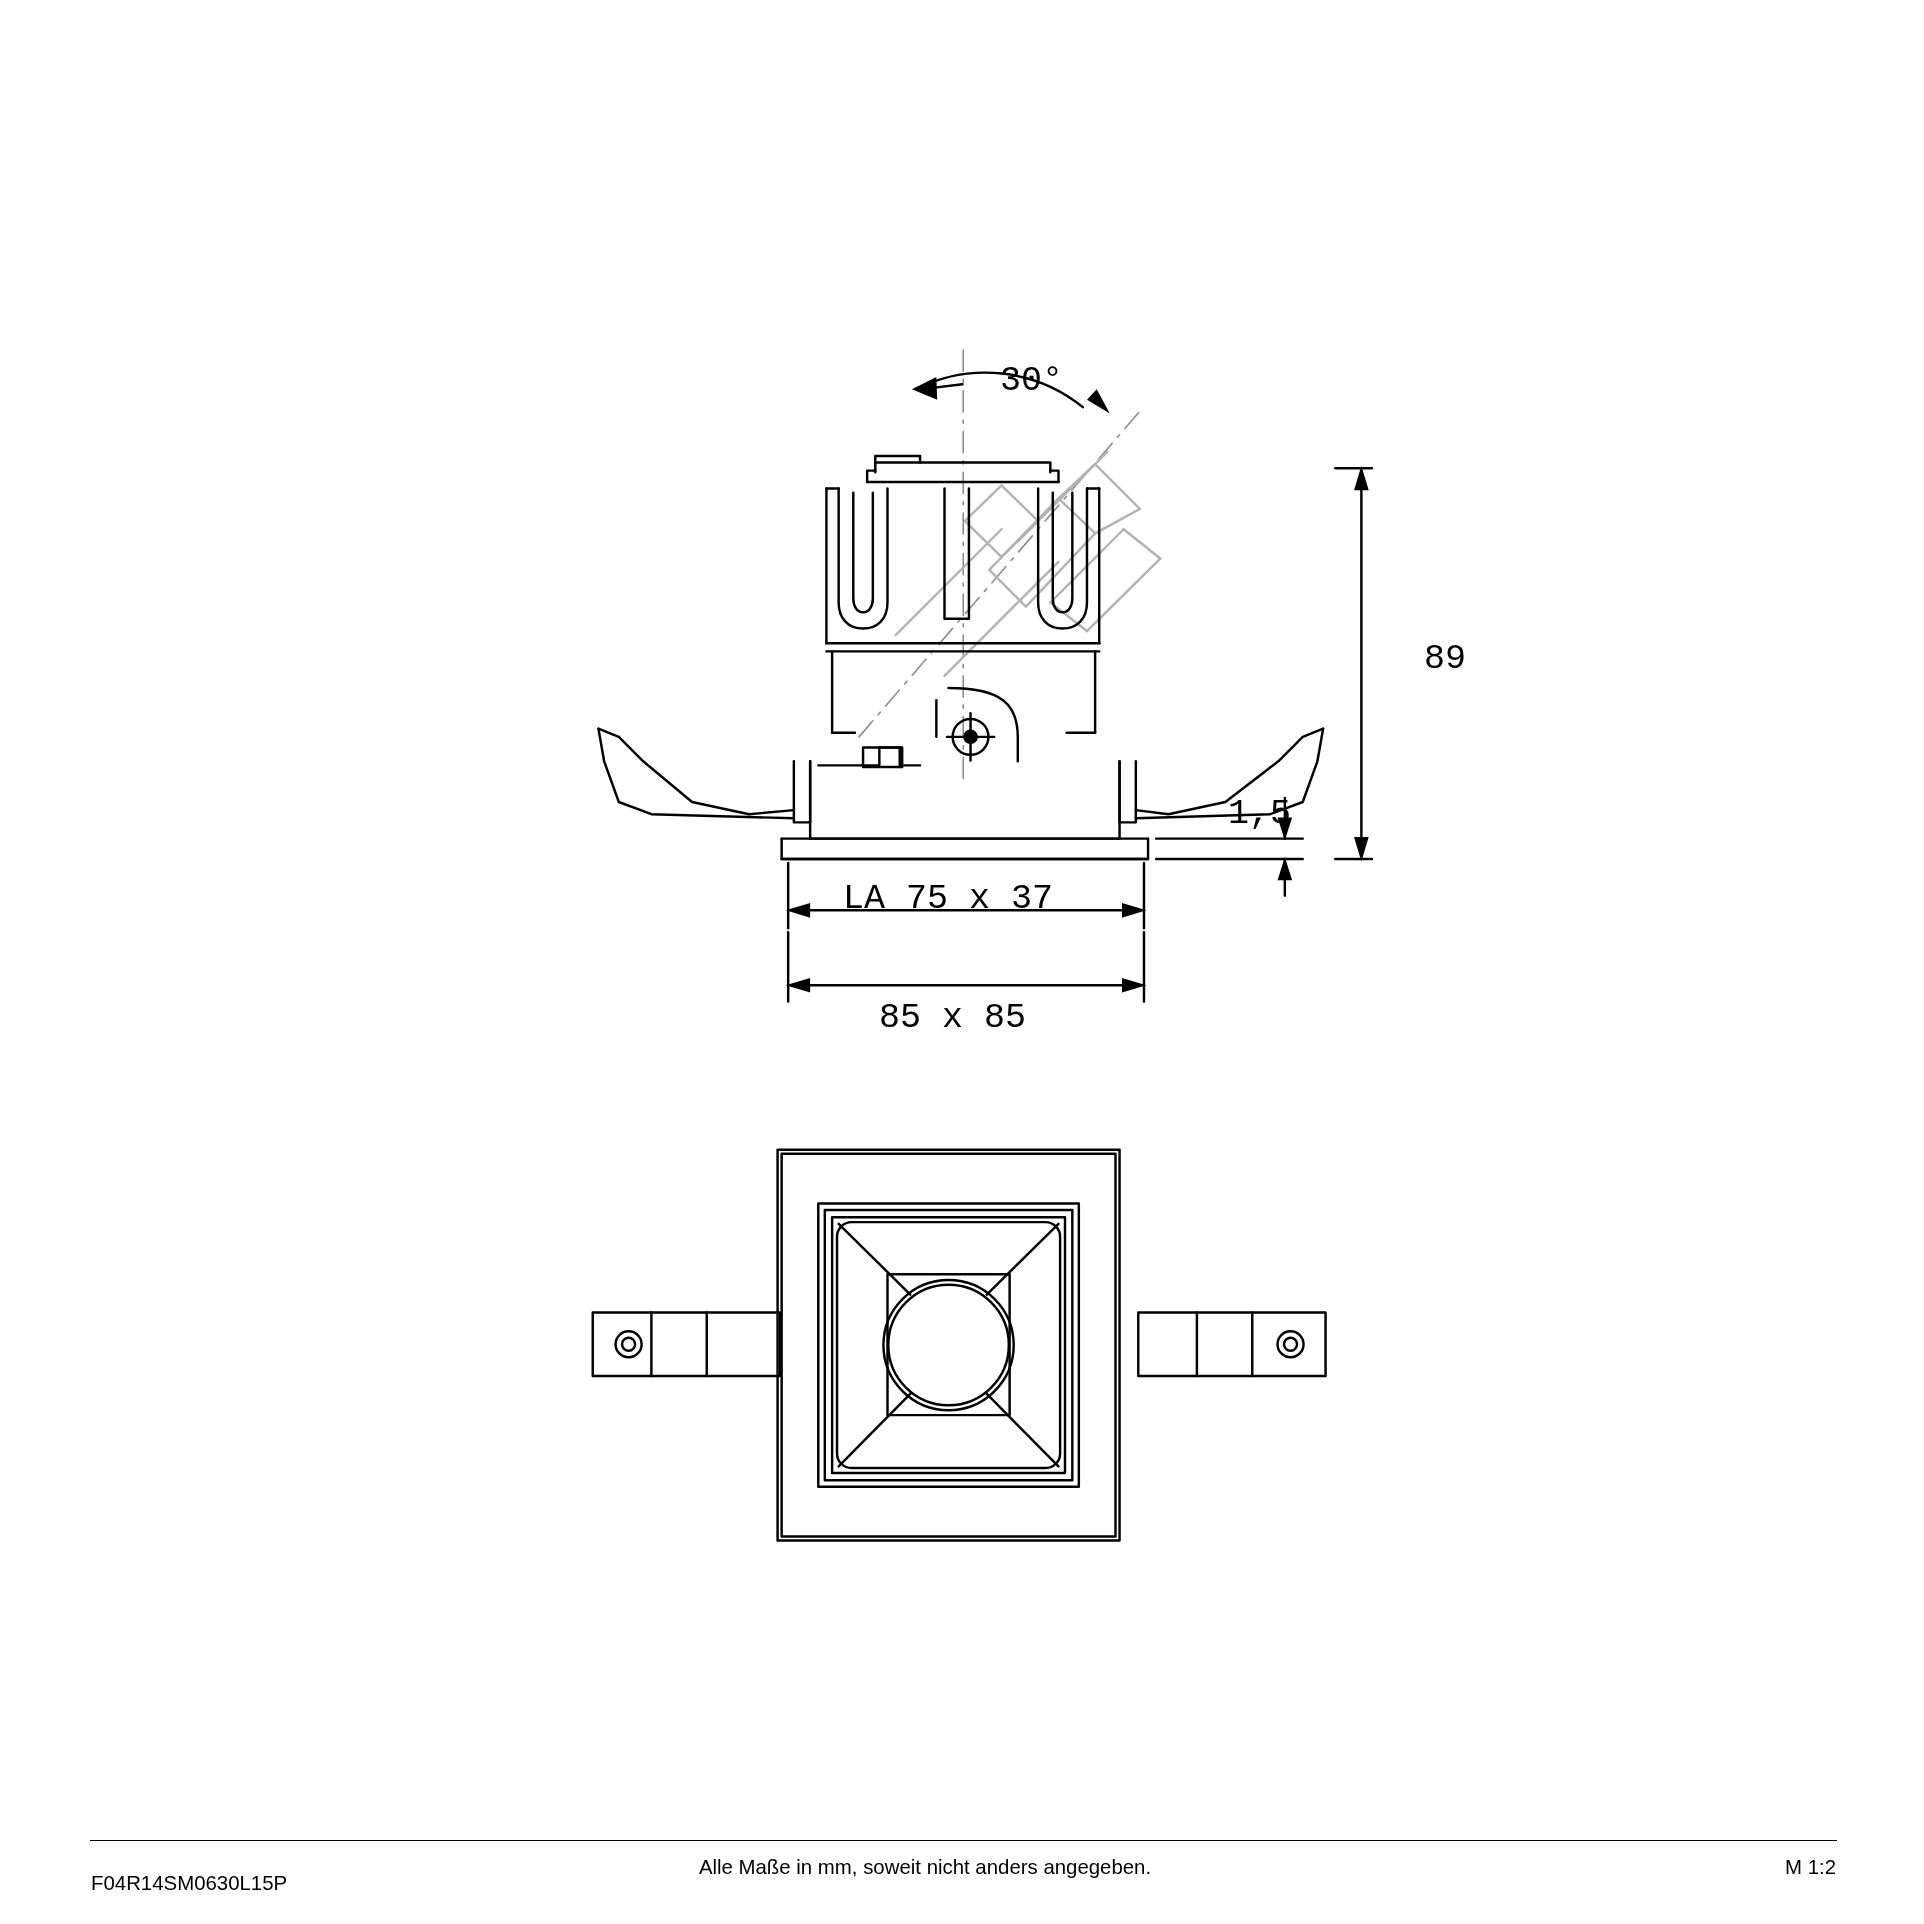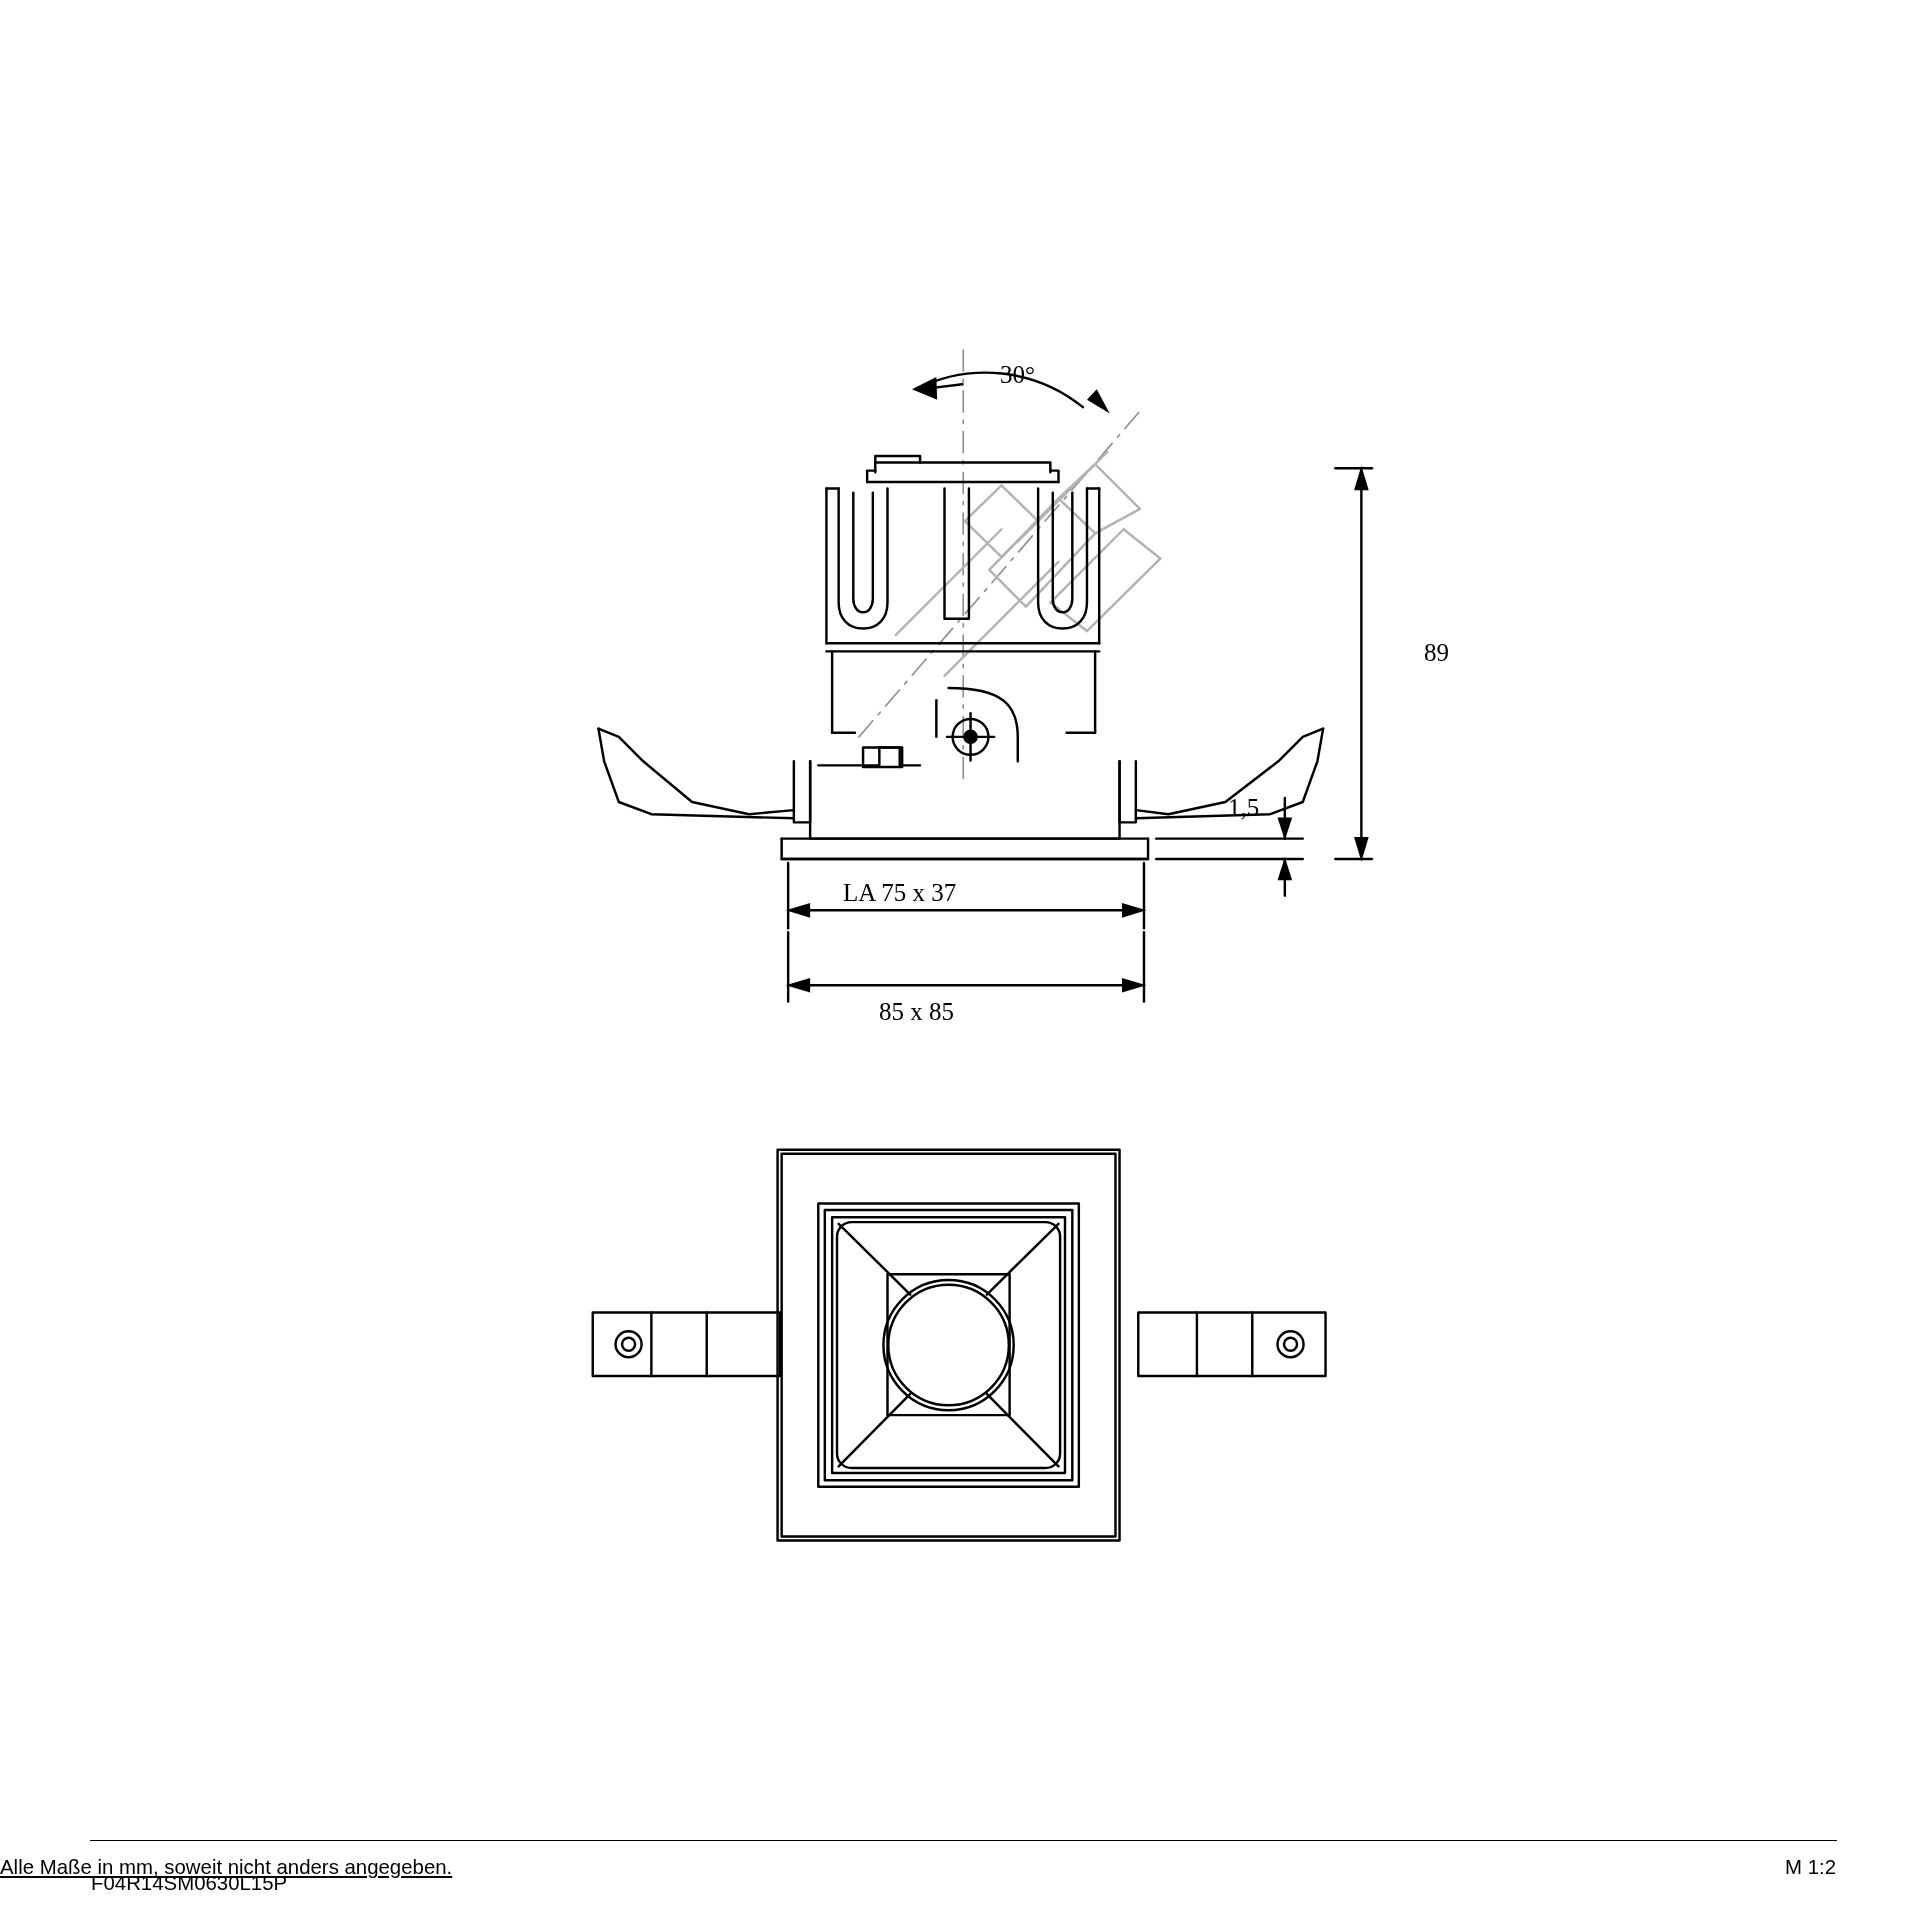--- a/index.html
+++ b/index.html
@@ -49,37 +49,37 @@
     font-size: 20.4px;
     letter-spacing: 0px;
     white-space: nowrap;
     margin-top: 16px;
   }
   .footer-center {
     position: absolute;
     left: 0;
     top: 16.3px;
     width: 1850px;
+    text-align: center;
     font-size: 20.4px;
     white-space: nowrap;
-    text-decoration: underline;
   }
   .footer-right {
     position: absolute;
     right: 88px;
     top: 16.3px;
     font-size: 20.4px;
     white-space: nowrap;
     text-align: left;
   }
   .dim-label {
     position: absolute;
-    font-size: 25px;
-    white-space: nowrap;
-    font-family: Liberation Serif, serif;
+    font-size: 35px;
+    white-space: nowrap;
+    font-family: Liberation Mono, monospace;
   }
 </style>
 </head>
 <body>
 
 <div id="sheet">
 
   <svg class="drawing-svg" viewBox="0 0 2363 2363">
     <g fill="none" stroke="#000000" stroke-width="3" stroke-linecap="round" stroke-linejoin="round">
 

